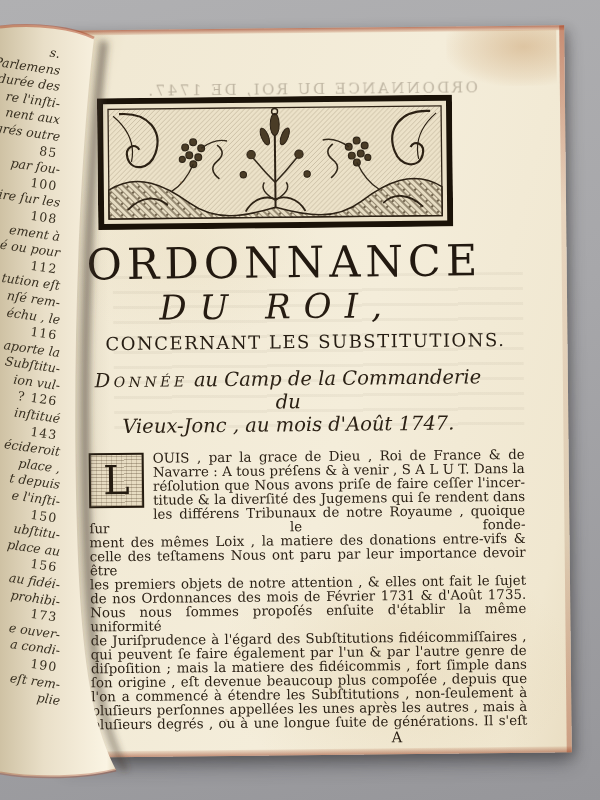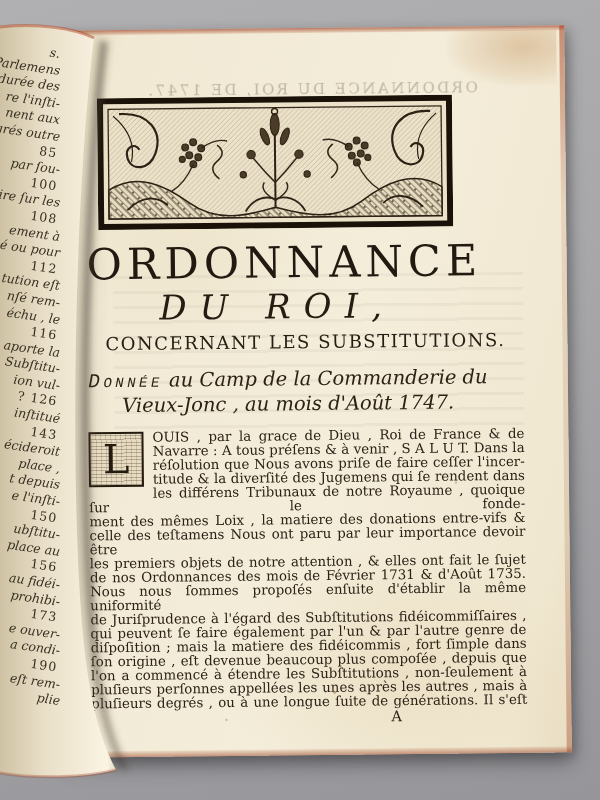--- a/index.html
+++ b/index.html
@@ -47,21 +47,21 @@
   .title2{
     width:380px;text-align:center;margin-top:4px;
     font-style:italic;font-size:34px;letter-spacing:13px;color:#261c12;line-height:1.0;
   }
   .heading{
     width:436px;text-align:center;margin-top:8px;
     font-size:18px;letter-spacing:1.5px;color:#261d13;
   }
   .dateline{width:400px;text-align:center;margin-top:15px;
     font-style:italic;font-size:19.5px;color:#2b2115;line-height:23px;}
-  .dl-lead{font-variant:small-caps;letter-spacing:3.5px;font-family:Liberation Mono, monospace;}
+  .dl-lead{font-variant:small-caps;letter-spacing:3.5px;}
   .body{position:relative;margin-top:14px;width:436px;color:#2b2116;
     font-size:13.4px;line-height:14px;}
   .dropcap{
     float:left;width:55px;height:55px;margin:1px 9px 2px 0;
     border:2.5px solid #241b10;box-sizing:border-box;
     background:#e7dcc2;
     background-image:repeating-linear-gradient(0deg, rgba(70,52,30,.30) 0 1px, transparent 1px 3.5px),
       repeating-linear-gradient(90deg, rgba(70,52,30,.18) 0 1px, transparent 1px 5px);
     display:flex;align-items:center;justify-content:center;
     font-size:40px;color:#241b10;

